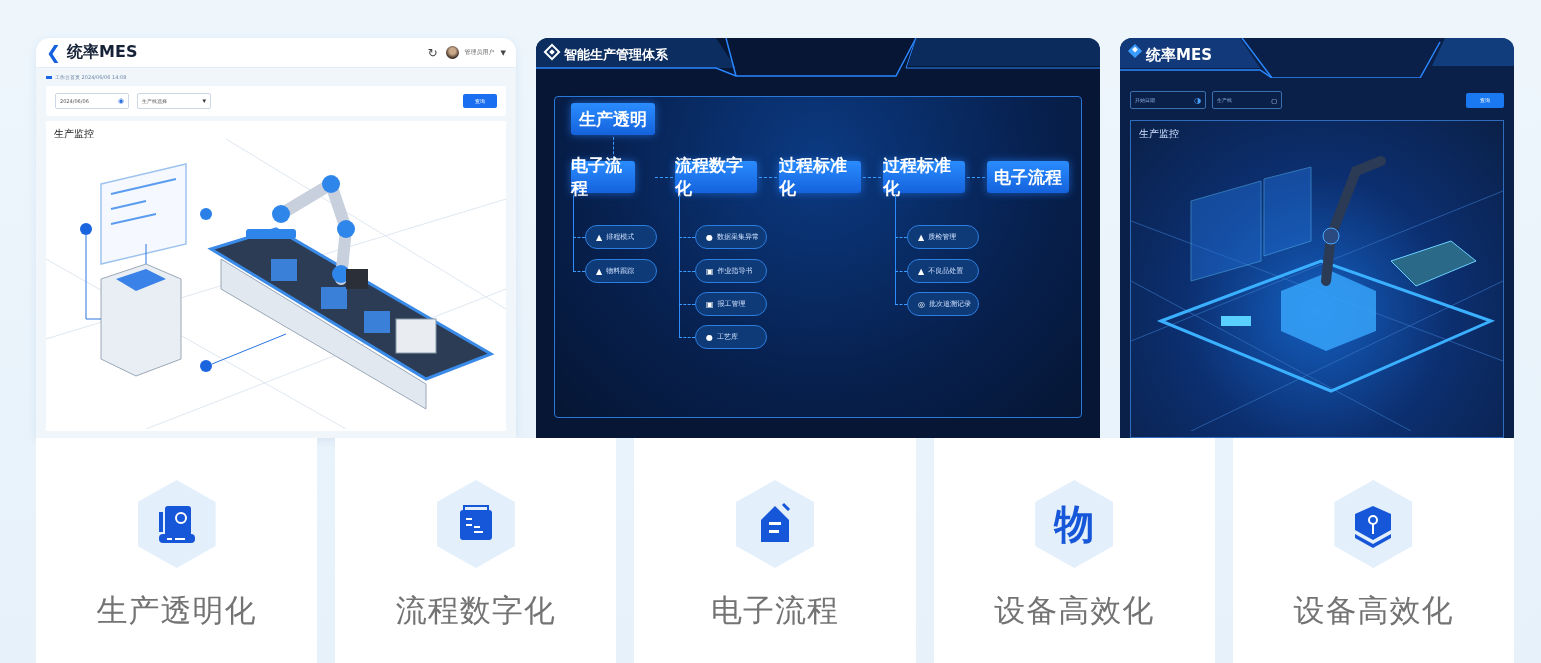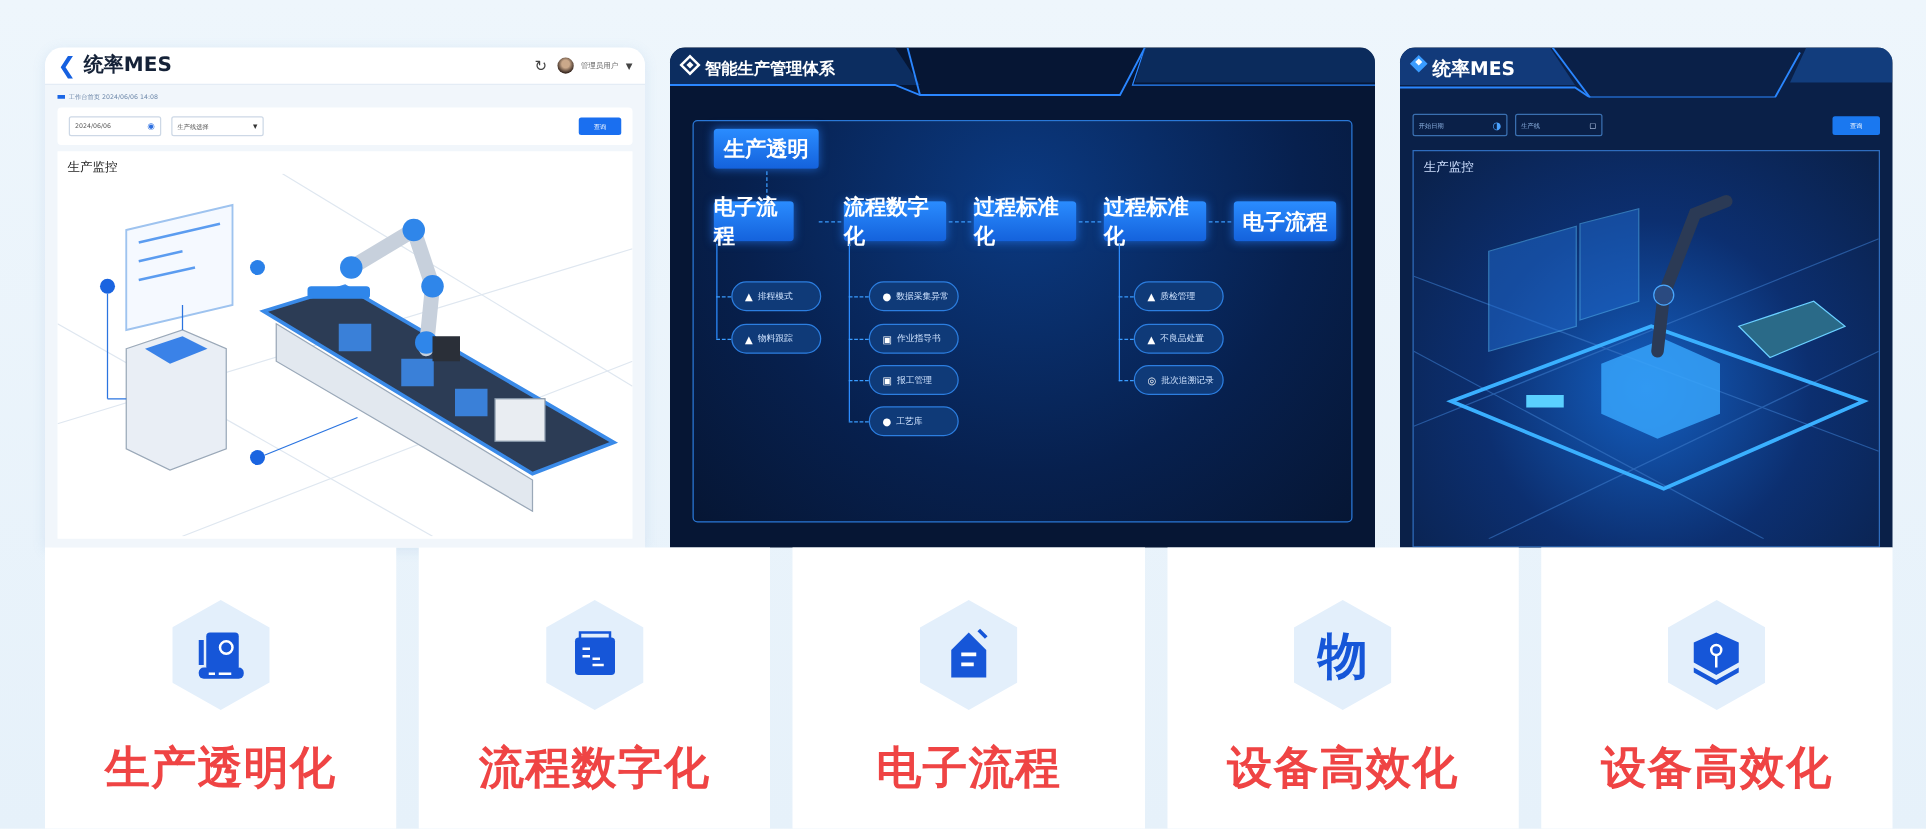--- a/index.html
+++ b/index.html
@@ -54,21 +54,21 @@
   .rf .dbtn { margin-left: auto; width: 38px; height: 15px; background: #1a78f0; color: #fff; font-size: 5px; display: flex; align-items: center; justify-content: center; border-radius: 2px; }
   .rcard { position: absolute; left: 10px; top: 82px; width: 374px; height: 318px; border: 1px solid #2f6cbd; background: radial-gradient(ellipse at 50% 60%, #145fc0 0%, #0c2f70 50%, #0a2048 100%); padding: 6px 8px; }
   .rcard .ct { font-size: 10px; color: #cfe0ff; }
 
   
   .fcards { position: absolute; top: 438px; left: 36px; width: 1478px; height: 225px; display: flex; gap: 18px; }
   .fcard { flex: 1; background: #fff; position: relative; display: flex; flex-direction: column; align-items: center; padding-top: 42px; }
   .fcard:first-child { }
   .hex { width: 78px; height: 88px; background: #e3effb; clip-path: polygon(50% 0, 100% 25%, 100% 75%, 50% 100%, 0 75%, 0 25%); display: flex; align-items: center; justify-content: center; }
   .hex .glyph { color: #1656d8; font-size: 40px; font-weight: bold; }
-  .ftitle { margin-top: 22px; font-size: 36px; color: #ef4444; font-weight: bold; letter-spacing: 1px; }
+  .ftitle { margin-top: 22px; font-size: 31px; color: #737373; font-weight: normal; letter-spacing: 1px; }
 </style>
 </head>
 <body>
 
 <div class="panel" id="p1">
   <div class="lh">
     <span class="back">❮</span>
     <span class="title">统率MES</span>
     <span class="spacer"></span>
     <span class="refresh">↻</span>

